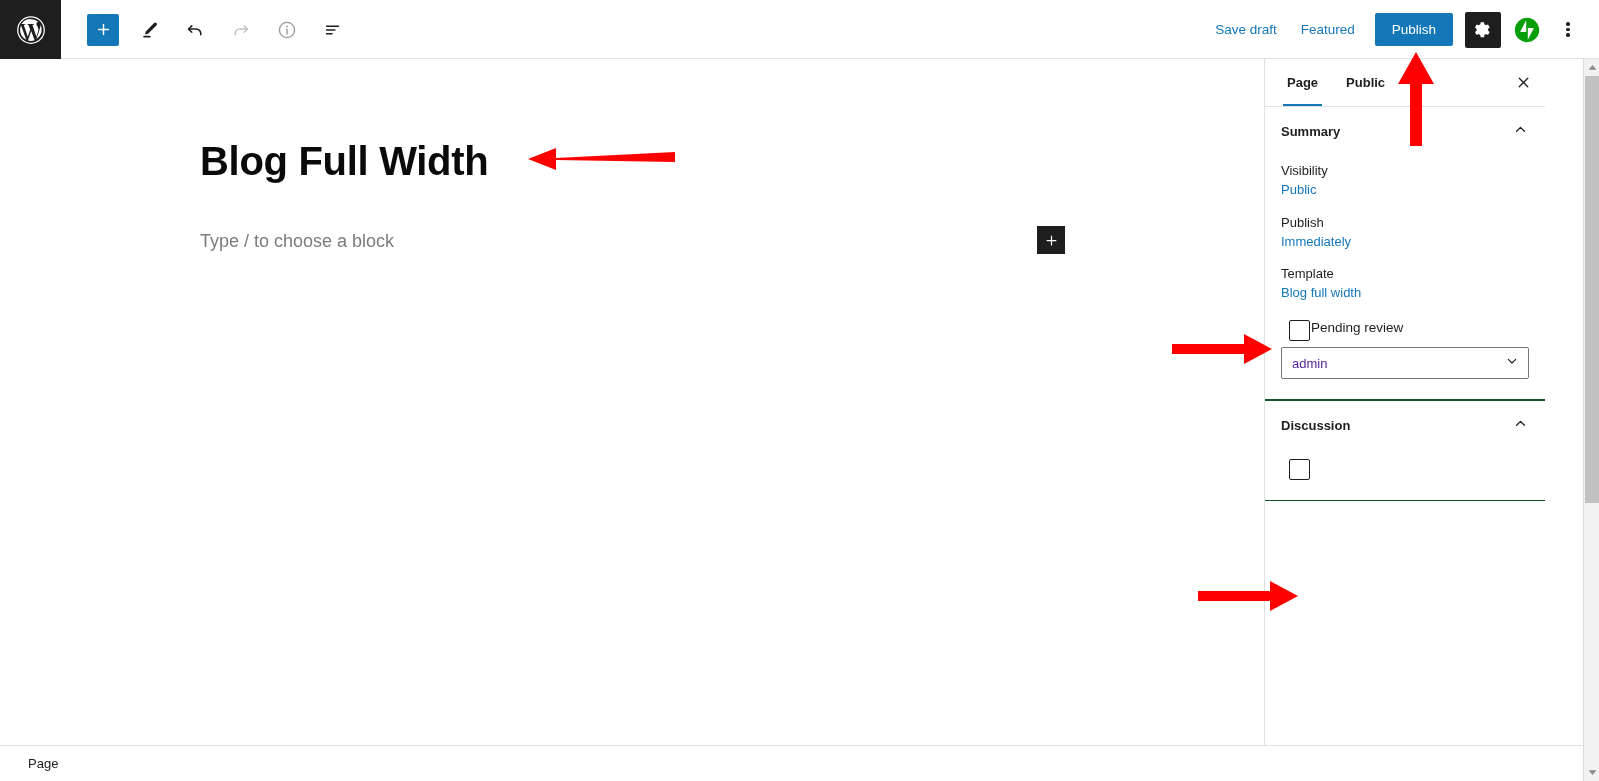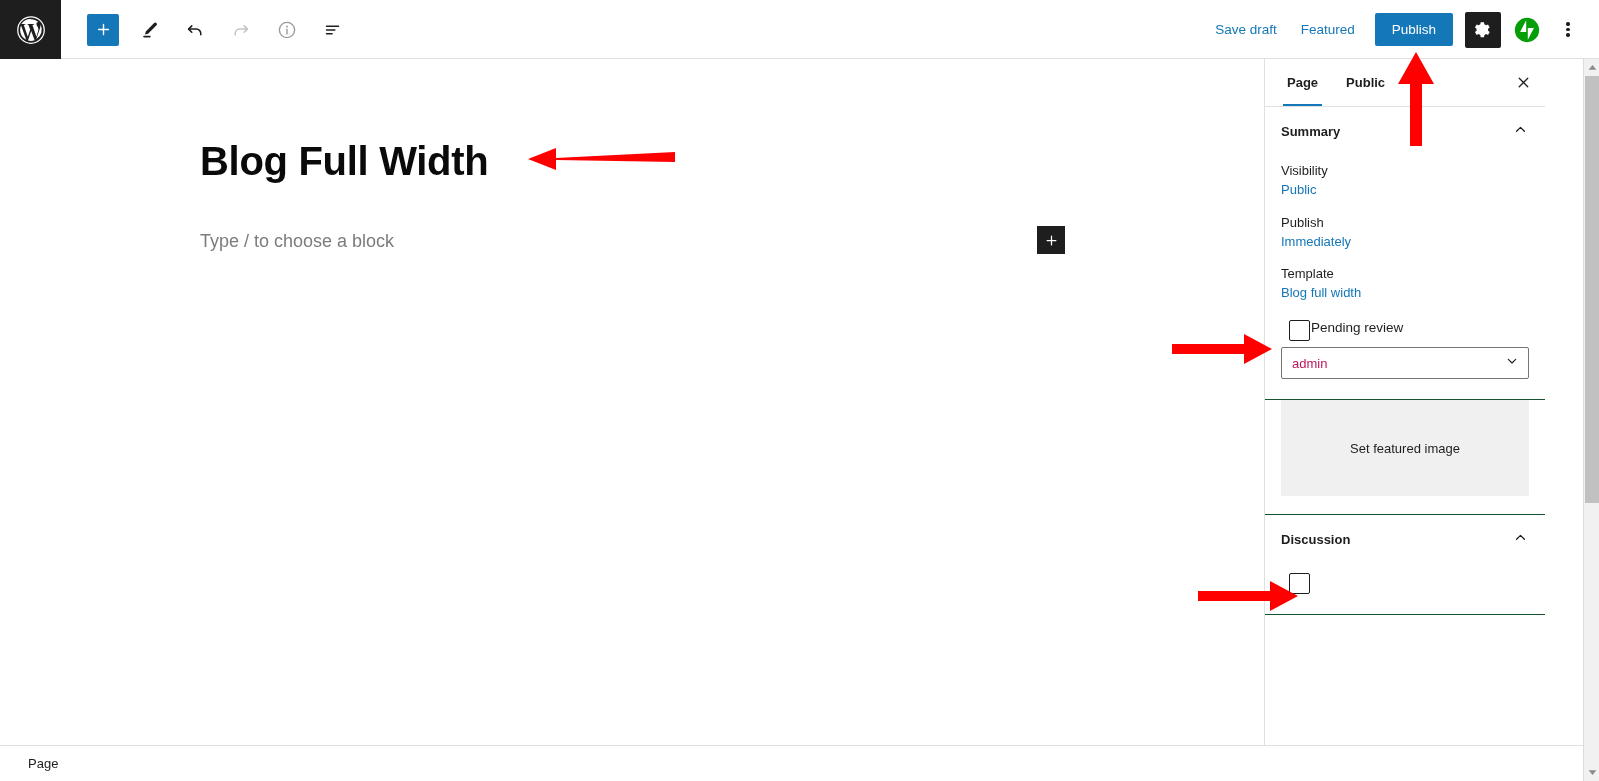--- a/index.html
+++ b/index.html
@@ -286,21 +286,21 @@
     width: 100%;
     margin-bottom: 6px;
   }
   .select-box {
     width: 100%;
     height: 32px;
     border: 1px solid #757575;
     border-radius: 2px;
     background: #ffffff;
     font-size: 13px;
-    color: #be185d;
+    color: #4c1d95;
     padding: 0 30px 0 10px;
     display: flex; align-items: center;
     cursor: pointer;
     font-family: "Liberation Sans", sans-serif;
   }
   .select-chev {
     position: absolute;
     right: 9px; top: 50%;
     transform: translateY(-50%);
     pointer-events: none;
@@ -494,23 +494,20 @@
             <svg width="16" height="16" viewBox="0 0 24 24">
               <path d="M6.5 9.5 12 15l5.5-5.5" fill="none" stroke="#1e1e1e" stroke-width="1.7" stroke-linecap="round" stroke-linejoin="round"></path>
             </svg>
           </span>
         </div>
 
       </div>
     </div>
 
     <div class="panel">
-      <div class="panel-body">
-        <button class="featured-box">Set featured image</button>
-      </div>
     </div>
 
     <div class="panel">
       <div class="panel-head">
         <span class="panel-title">Discussion</span>
         <span>
           <svg width="17" height="17" viewBox="0 0 24 24">
             <path d="M6.5 14.5 12 9l5.5 5.5" fill="none" stroke="#1e1e1e" stroke-width="1.8" stroke-linecap="round" stroke-linejoin="round"></path>
           </svg>
         </span>

